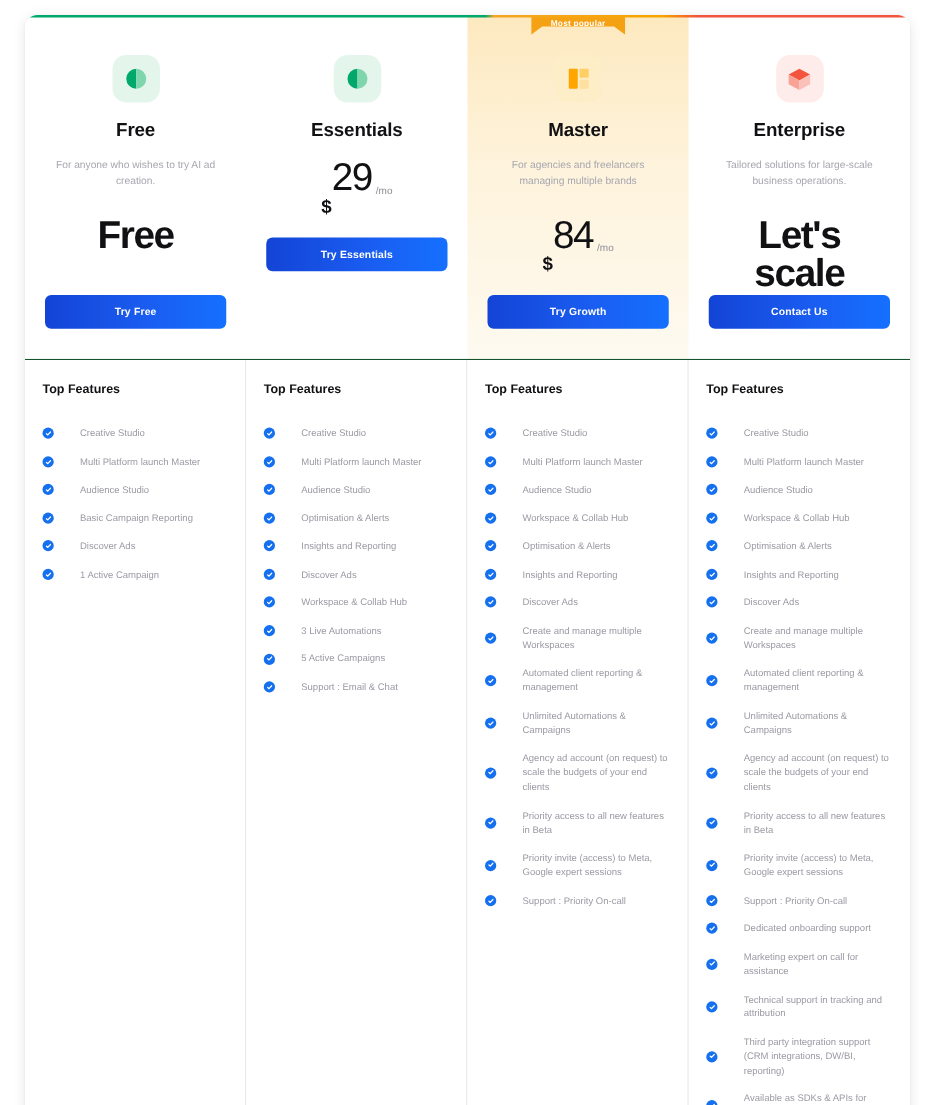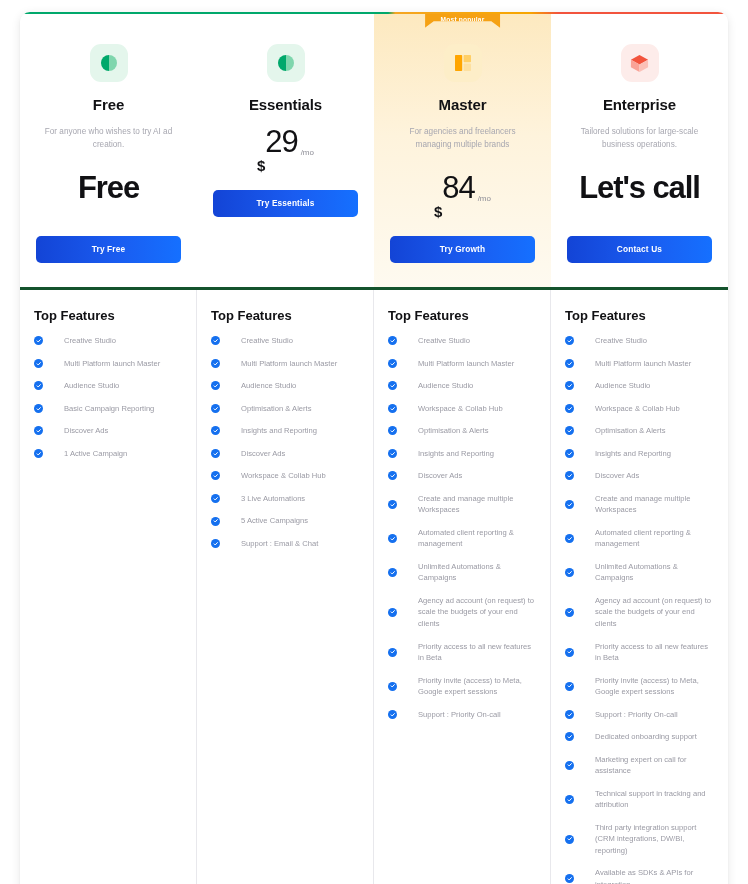--- a/index.html
+++ b/index.html
@@ -29,21 +29,21 @@
     height: 2px;
     background: linear-gradient(to right,
         #00a86b 0%, #00a86b 52%, #f5a623 53%, #f7a600 72%, #f2543d 76%, #f2543d 100%);
     z-index: 6;
   }
 
   
   .head-row {
     display: flex;
     position: relative;
-    border-bottom: 3px solid #14532d;
+    border-bottom: 1px solid #14532d;
   }
 
   .head-cell {
     position: relative;
     width: 177px;
     flex: 0 0 177px;
     padding: 32px 16px 24px 16px;
     text-align: center;
     background: #ffffff;
   }
@@ -157,24 +157,24 @@
   .feat-cell {
     width: 177px;
     flex: 0 0 177px;
     padding: 18px 14px 24px 14px;
     border-right: 1px solid #e8e8ec;
     background: #ffffff;
   }
   .feat-cell:last-child { border-right: none; }
 
   .feat-title {
-    font-size: 13px;
+    font-size: 10px;
     font-weight: 700;
     color: #111114;
-    margin-bottom: 12px;
+    margin-bottom: 24px;
   }
 
   .feat-list { list-style: none; }
 
   .feat-item {
     display: flex;
     align-items: center;
     gap: 21px;
     margin-bottom: 11px;
   }
@@ -255,21 +255,21 @@
         <div class="plan-icon red">
           <svg width="21" height="21" viewBox="0 0 22 22">
             <path d="M11 2 L20 7 L11 12 L2 7 Z" fill="#f2543d"></path>
             <path d="M2 7 L11 12 L11 20 L2 15 Z" fill="#f9a397"></path>
             <path d="M20 7 L11 12 L11 20 L20 15 Z" fill="#fbc0b7"></path>
           </svg>
         </div>
         <div class="plan-name">Enterprise</div>
         <div class="plan-desc">Tailored solutions for large-scale business operations.</div>
         <div class="price-line">
-          <span class="price-word">Let's call</span>
+          <span class="price-word">Let's scale</span>
         </div>
         <button class="cta-btn">Contact Us</button>
       </div>
     </div>
 
   <div class="feat-row" id="feat-row">
       <div class="feat-cell">
         <div class="feat-title">Top Features</div>
         <ul class="feat-list">
           <li class="feat-item">

